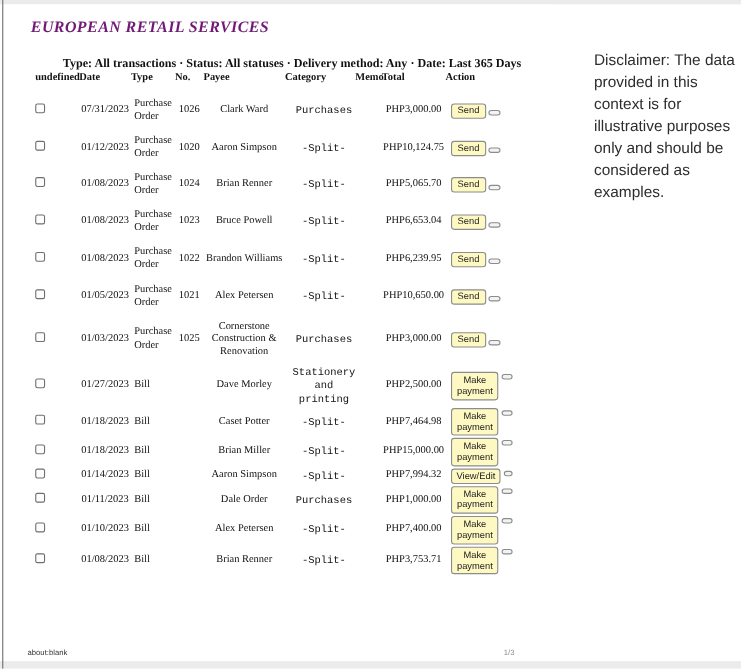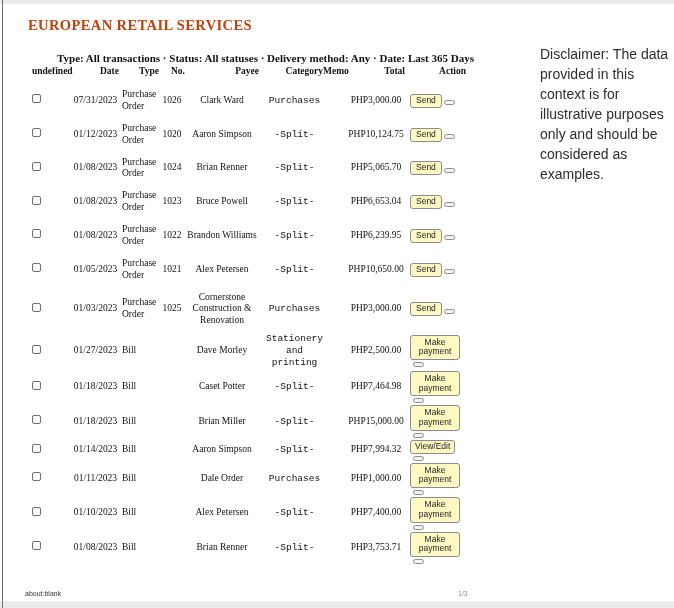--- a/index.html
+++ b/index.html
@@ -12,34 +12,34 @@
   .top-strip{position:absolute;left:0;top:0;width:674px;height:4px;background:#ebebeb;}
   .bottom-strip{position:absolute;left:0;bottom:0;width:674px;height:7px;background:#ebebeb;}
   .left-line{position:absolute;left:2px;top:0;bottom:0;width:1px;background:#6f6f6f;z-index:5;}
 
   
   .sheet{
     position:absolute;left:3px;top:4px;width:500px;bottom:7px;
     background:#ffffff;padding:13px 0 0 25px;box-sizing:border-box;
   }
   .report-title{
-    margin:0;font-size:14.5px;font-weight:bold;color:#c2410c;
-    letter-spacing:0.4px;font-family:"Liberation Serif","DejaVu Serif",serif;
+    margin:0;font-size:14.5px;font-weight:bold;color:#701a75;
+    letter-spacing:0.4px;font-family:"Liberation Serif","DejaVu Serif",serif;font-style:italic;
   }
   .filters{margin-top:18px;font-size:11px;font-weight:bold;color:#111;text-align:center;}
 
   table.tx{
     border-collapse:collapse;table-layout:fixed;width:438px;
   }
   col.w-check{width:44px;} col.w-date{width:47px;} col.w-type{width:40px;}
   col.w-no{width:26px;} col.w-payee{width:74px;} col.w-cat{width:64px;}
   col.w-memo{width:24px;} col.w-total{width:58px;} col.w-action{width:61px;}
 
   th{
-    font-size:9.5px;font-weight:bold;color:#111;text-align:right;
+    font-size:9.5px;font-weight:bold;color:#111;text-align:left;
     padding:2px 0 8px 0;vertical-align:bottom;
   }
   th.c-check{text-align:left;padding-left:4px;}
   td{
     font-size:9.5px;color:#111;line-height:1.25;vertical-align:middle;
     text-align:center;padding:0;word-wrap:break-word;
   }
   tr.row-po td{padding-top:5px;padding-bottom:5px;}
   tr.row-bill td{padding-top:1px;padding-bottom:1px;}
   td.c-check{text-align:left;padding-left:4px;}
@@ -48,21 +48,21 @@
   td.c-total{white-space:nowrap;}
   td.c-action{text-align:left;padding-left:5px;}
 
   .checkbox{
     display:inline-block;width:9px;height:9px;background:#fdfdfd;
     border:1px solid #6f6f6f;border-radius:2px;box-sizing:border-box;
   }
 
   .action-wrap{display:flex;}
   .a-send{flex-direction:row;align-items:center;}
-  .a-make,.a-view{flex-direction:column;align-items:flex-start;}
+  .a-make,.a-view{flex-direction:row;align-items:flex-start;}
   .btn{
     font-family:"Liberation Sans","DejaVu Sans",sans-serif;
     font-size:8.5px;color:#1c1c1c;background:#fef9c3;
     border:1px solid #8c8c8c;border-radius:3px;text-align:center;
     padding:1px 5px;line-height:1.15;cursor:pointer;
   }
   .a-make .btn{width:50px;padding:2px 3px;box-sizing:border-box;}
   .a-view .btn{white-space:nowrap;padding:1px 4px;}
   .a-send .btn{white-space:nowrap;}
   .pill{

